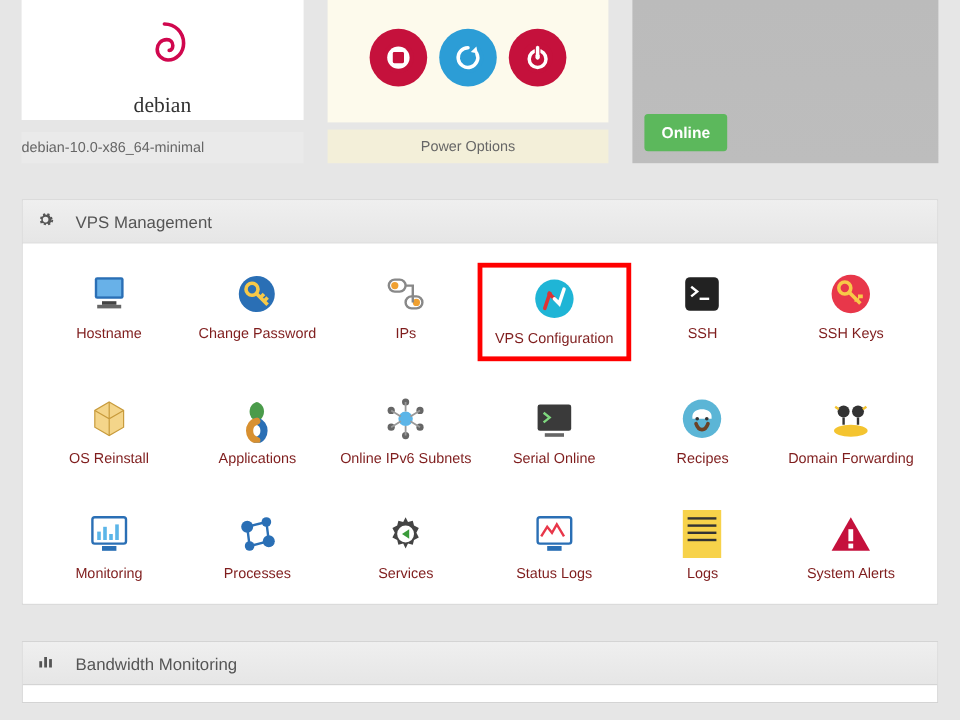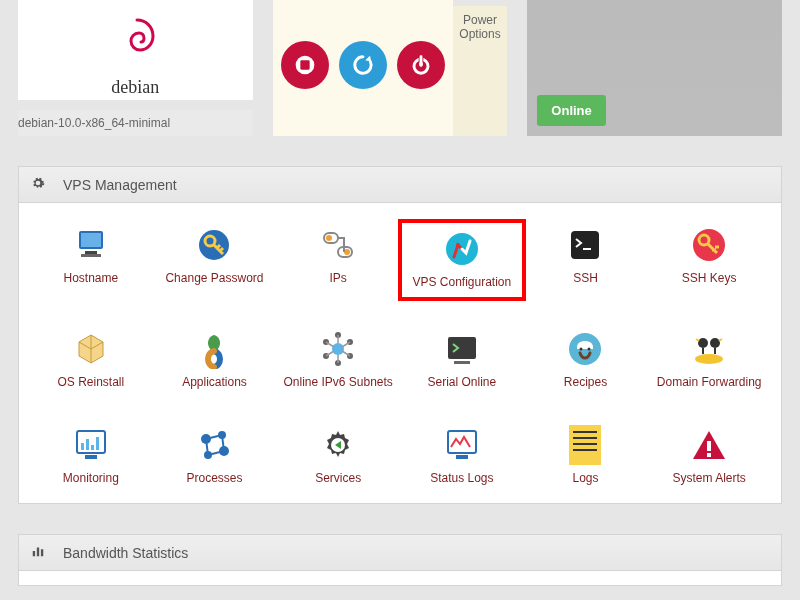--- a/index.html
+++ b/index.html
@@ -40,21 +40,21 @@
     display: flex; flex-direction: column; align-items: center; justify-content: center;
     padding: 10px 8px 6px;
   }
   .power-buttons { display: flex; gap: 10px; margin-bottom: 10px; }
   .pbtn { width: 48px; height: 48px; border-radius: 50%; display:flex; align-items:center; justify-content:center; cursor:pointer; }
   .pbtn-stop { background:#c5113c; }
   .pbtn-restart { background:#2c9dd6; }
   .pbtn-power { background:#c5113c; }
   .pbtn svg { width:28px; height:28px; }
   .power-label-bar { margin-top: 6px; background: #f3efd9; width:100%; text-align:center; padding:7px 0; font-size:12px; color:#666; }
-  .power-wrapper { flex:1; display:flex; }
+  .power-wrapper { flex:1; display:flex; flex-direction:column; }
   .power-wrapper .power-card { flex:1; }
 
   .status-card {
     flex: 1;
     background: linear-gradient(#bbbbbb,#bdbdbd);
     display:flex; align-items:flex-end; justify-content:flex-start;
     padding: 10px;
   }
   .status-badge {
     background:#5cb85c;
@@ -365,21 +365,21 @@
 
   <div class="panel">
     <div class="panel-header">
       <span>
         <svg width="14" height="14" viewBox="0 0 24 24">
             <rect x="3" y="12" width="4" height="9" fill="#555"></rect>
             <rect x="10" y="6" width="4" height="15" fill="#555"></rect>
             <rect x="17" y="9" width="4" height="12" fill="#555"></rect>
           </svg>
       </span>
-      <span>Bandwidth Statistics</span>
+      <span>Bandwidth Monitoring</span>
     </div>
     <div class="bw-body">
       
       
     </div>
   </div>
 
 </div>
 
 </body></html>

